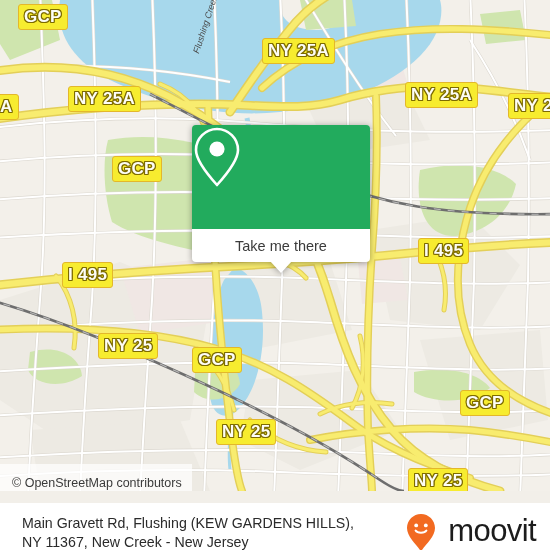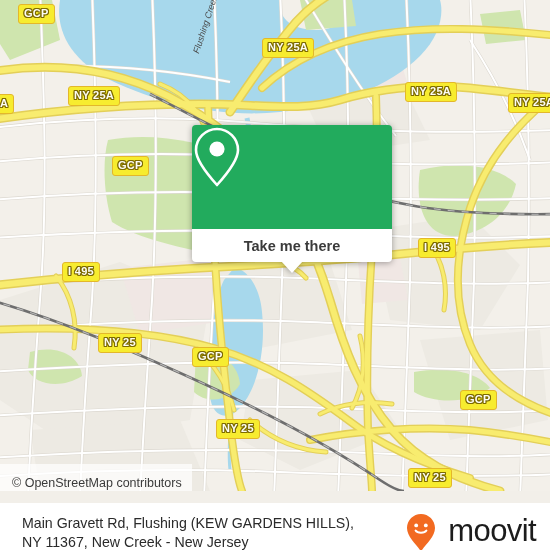--- a/index.html
+++ b/index.html
@@ -21,21 +21,21 @@
   #map svg { position: absolute; left: 0; top: 0; display: block; }
 
   
   .shield {
     position: absolute;
     background: #f7ec2f;
     border: 1.6px solid #e3b72b;
     border-radius: 3px;
     color: #fdfdf6;
     font-weight: bold;
-    font-size: 11px;
+    font-size: 17px;
     line-height: 1;
     padding: 3px 5px 4px 5px;
     letter-spacing: 0.3px;
     white-space: nowrap;
     text-shadow:
       -1px -1px 0 #7d6b00, 1px -1px 0 #7d6b00,
       -1px  1px 0 #7d6b00, 1px  1px 0 #7d6b00,
        0px  1px 0 #7d6b00, 0px -1px 0 #7d6b00,
        1px  0px 0 #7d6b00, -1px 0px 0 #7d6b00;
     font-family: "Liberation Sans", sans-serif;
@@ -46,23 +46,22 @@
     color: #4a4a4a;
     font-style: italic;
     white-space: nowrap;
     font-family: "Liberation Sans", sans-serif;
   }
 
   
   #popup {
     position: absolute;
     left: 192px; top: 125px;
-    width: 200px;
+    width: 178px;
     filter: drop-shadow(0 1px 3px rgba(0,0,0,0.35));
-    font-weight: bold;
   }
   #popup-image {
     height: 104px;
     background: #22ab5d;
     border-radius: 4px 4px 0 0;
     display: flex; align-items: center; justify-content: center;
   }
   #popup-image svg { display: block; }
   #popup-footer {
     height: 33px;

